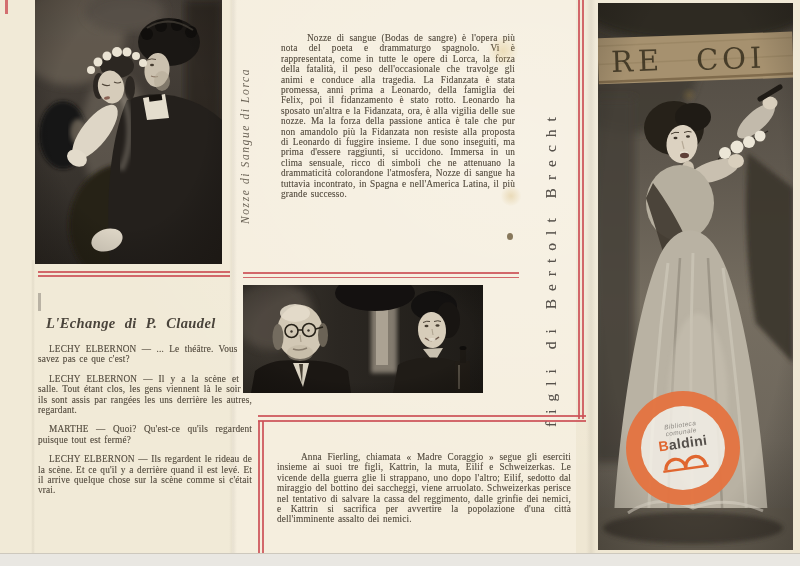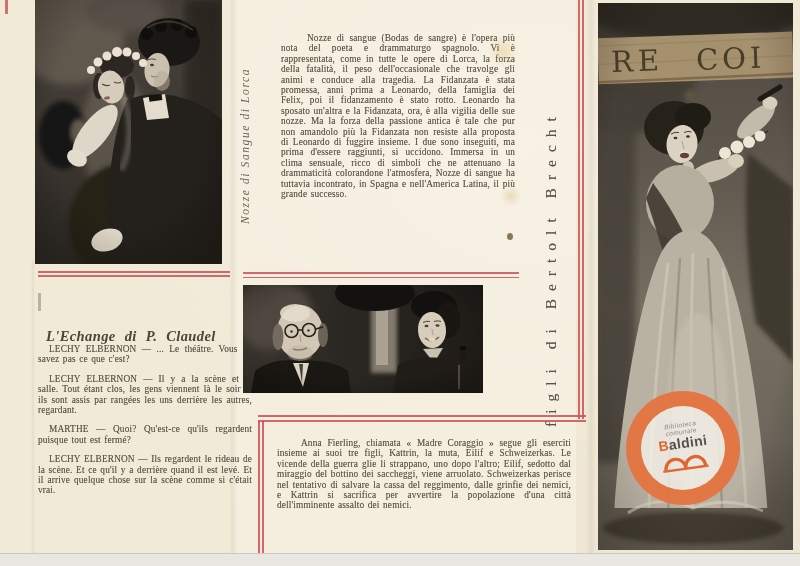--- a/index.html
+++ b/index.html
@@ -116,21 +116,21 @@
       <path d="M88,96 C98,120 96,150 86,170" stroke="#cfc6b6" stroke-width="6" opacity=".3" fill="none" filter="url(#b2)"></path>
       <ellipse cx="60" cy="132" rx="13" ry="33" fill="#ded6c6" transform="rotate(38 60 132)"></ellipse>
       <ellipse cx="42" cy="158" rx="10.5" ry="8" fill="#e3dbcb" transform="rotate(30 42 158)"></ellipse>
       <ellipse cx="72" cy="240" rx="16" ry="11" fill="#e0d8c8" transform="rotate(-18 72 240)"></ellipse>
       <rect width="187" height="264" fill="url(#vig)"></rect>
     </svg>
   </div>
 
   <div class="abs hrule" style="left:38px; top:271px; width:192px;"></div>
 
-  <div class="abs lech-head" style="left:46px; top:328px;">L'Echange di P. Claudel</div>
+  <div class="abs lech-head" style="left:46px; top:315px;">L'Echange di P. Claudel</div>
 
   <div class="abs bodytxt" style="left:38px; top:344px; width:214px;">
     <p>LECHY ELBERNON — ... Le théâtre. Vous ne savez pas ce que c'est?</p>
     <p>LECHY ELBERNON — Il y a la scène et la salle. Tout étant clos, les gens viennent là le soir et ils sont assis par rangées les uns derrière les autres, regardant.</p>
     <p>MARTHE — Quoi? Qu'est-ce qu'ils regardent puisque tout est fermé?</p>
     <p>LECHY ELBERNON — Ils regardent le rideau de la scène. Et ce qu'il y a derrière quand il est levé. Et il arrive quelque chose sur la scène comme si c'était vrai.</p>
   </div>
 
   <div class="abs vtext nozze-cap" style="left:234px; top:52px; width:22px; height:188px;">Nozze di Sangue di Lorca</div>
 
@@ -196,21 +196,21 @@
       <ellipse cx="220" cy="63" rx="3.5" ry="2" fill="#0f0d0b"></ellipse>
       <rect width="240" height="108" fill="url(#mvig)"></rect>
     </svg>
   </div>
 
   <div class="abs hrule" style="left:258px; top:415px; width:328px;"></div>
   <div class="abs vrule" style="left:578px; top:0; height:419px;"></div>
   <div class="abs vrule" style="left:258px; top:421px; height:132px;"></div>
 
 
-  <div class="abs bodytxt" style="left:277px; top:438px; width:294px;">
+  <div class="abs bodytxt" style="left:277px; top:452px; width:294px;">
     <p style="text-indent:24px;">Anna Fierling, chiamata « Madre Coraggio » segue gli eserciti insieme ai suoi tre figli, Kattrin, la muta, Eilif e Schweizerkas. Le vicende della guerra glie li strappano, uno dopo l'altro; Eilif, sedotto dal miraggio del bottino dei saccheggi, viene arruolato. Schweizerkas perisce nel tentativo di salvare la cassa del reggimento, dalle grinfie dei nemici, e Kattrin si sacrifica per avvertire la popolazione d'una città dell'imminente assalto dei nemici.</p>
   </div>
 
   <div class="abs vtext spine-title" style="left:537px; top:92px; width:28px; height:352px;">figli di Bertolt Brecht</div>
 
   <div class="abs" style="left:598px; top:3px; width:195px; height:547px;">
     <svg width="195" height="547" viewBox="0 0 195 547">
       <defs>
         <linearGradient id="rpbg" x1="0" y1="0" x2="0" y2="1">
           <stop offset="0" stop-color="#4f4941"></stop>

